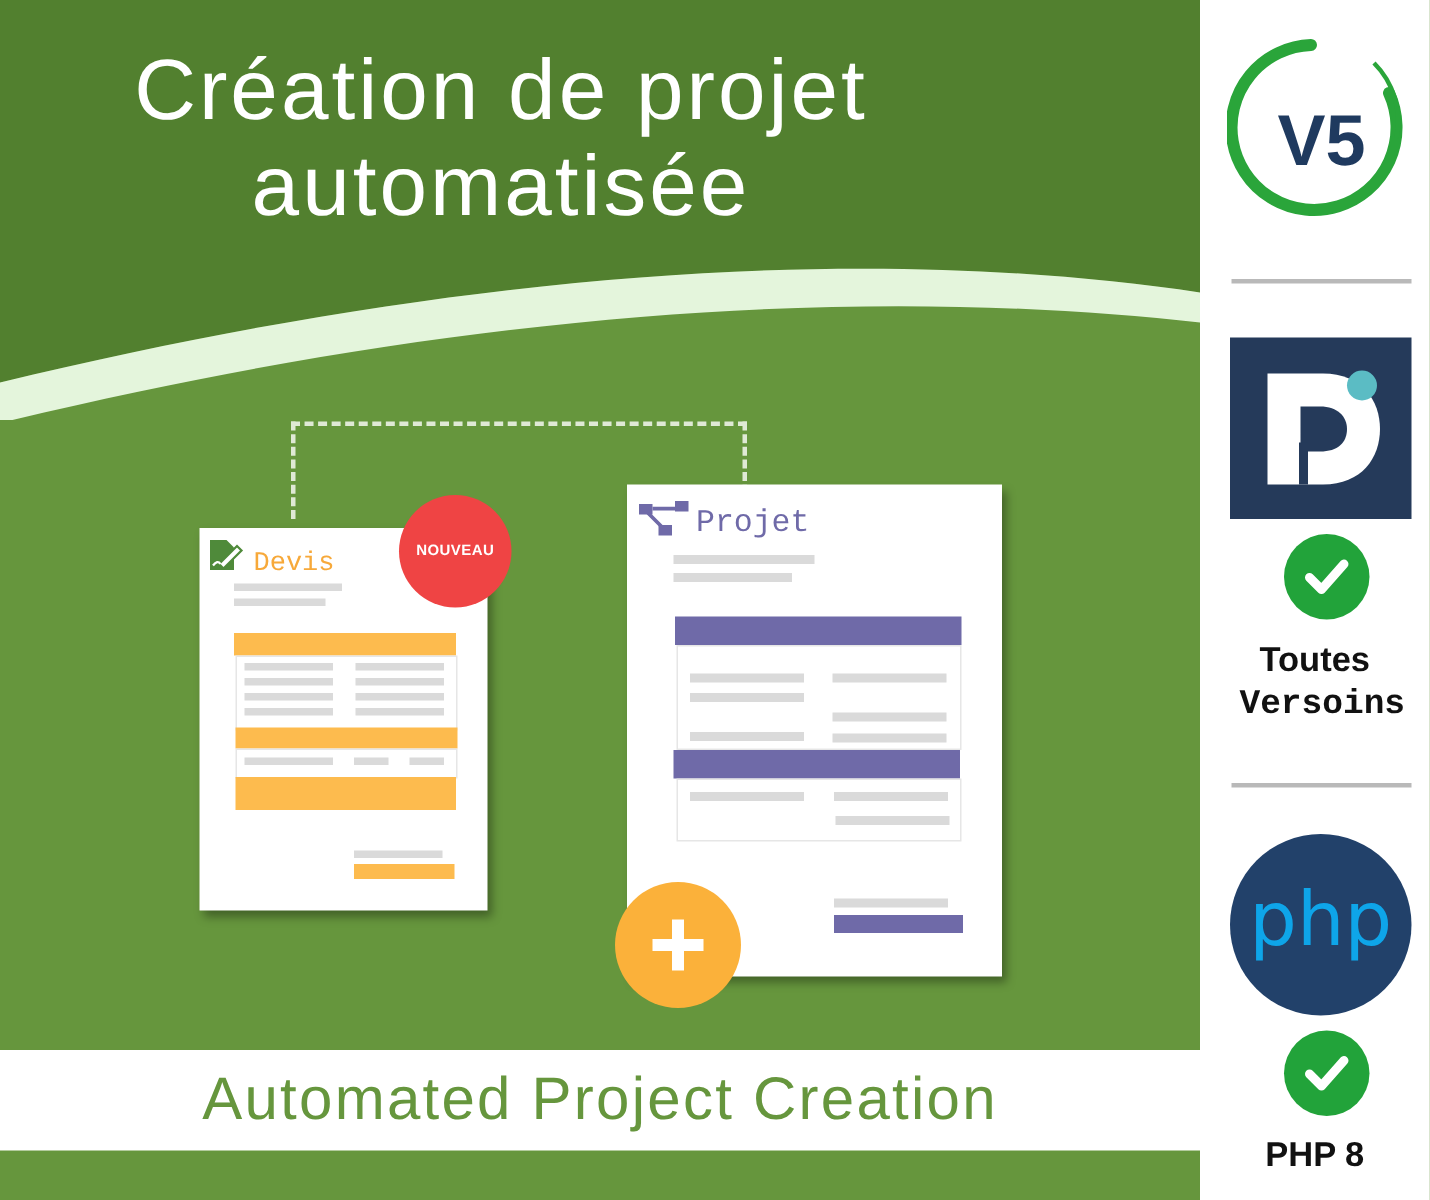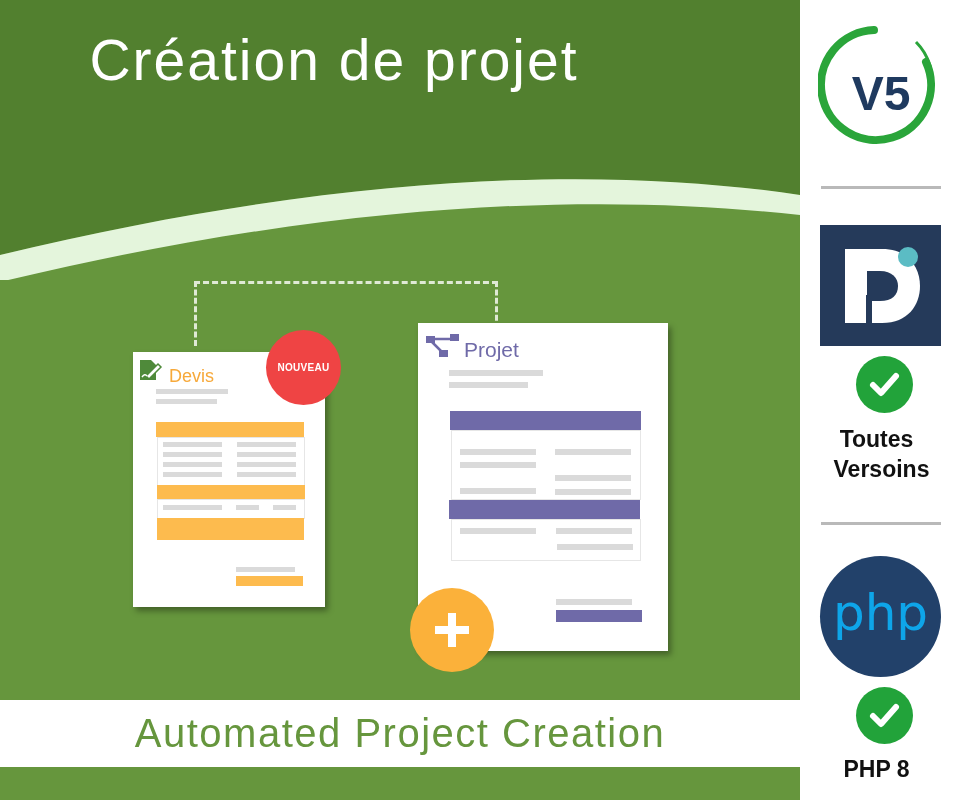--- a/index.html
+++ b/index.html
@@ -1,21 +1,21 @@
 <!DOCTYPE html>
 <html><head>
 <meta charset="utf-8">
 <style>
   html,body{margin:0;padding:0;}
   body{width:953px;height:800px;position:relative;overflow:hidden;background:#fff;font-family:"Liberation Sans",sans-serif;}
   .main{position:absolute;left:0;top:0;width:800px;height:800px;background:#66963d;overflow:hidden;}
   .top-band{position:absolute;left:0;top:0;width:800px;height:280px;}
   .title{position:absolute;left:0;top:28px;width:668px;text-align:center;color:#fff;font-size:57px;line-height:64px;letter-spacing:2px;font-family:"Liberation Sans",sans-serif;}
   .dashed{position:absolute;border-color:#dfe9d5;border-style:dashed;}
-  .doc{position:absolute;background:#fff;box-shadow:3px 4px 6px rgba(0,0,0,0.35);}
+  .doc{position:absolute;background:#fff;box-shadow:3px 4px 6px rgba(0,0,0,0.35);font-family:Liberation Mono, monospace;}
   .bar{position:absolute;background:#dadada;height:5px;}
   .obar{position:absolute;background:#fdbb4e;}
   .pbar{position:absolute;background:#6f6aa8;}
   .tbl{position:absolute;border:1px solid #e6e6e6;}
   .doc-title{position:absolute;font-size:18px;}
   .badge-new{position:absolute;left:266px;top:330px;width:75px;height:75px;border-radius:50%;background:#ef4444;color:#fff;font-size:10px;font-weight:bold;display:flex;align-items:center;justify-content:center;letter-spacing:0.3px;}
   .plus-btn{position:absolute;left:410px;top:588px;width:84px;height:84px;border-radius:50%;background:#fbb13a;}
   .plus-btn:before{content:"";position:absolute;left:25px;top:38px;width:34px;height:8px;background:#fff;}
   .plus-btn:after{content:"";position:absolute;left:38px;top:25px;width:8px;height:34px;background:#fff;}
   .footer-band{position:absolute;left:0;top:700px;width:800px;height:67px;background:#fff;}
@@ -29,20 +29,21 @@
 <body>
 
 <div class="main">
 
   <svg class="top-band" width="800" height="280" viewBox="0 0 800 280">
     <path d="M0 0 H800 V195 C620 168 360 168 0 255 Z" fill="#52802f"></path>
     <path d="M0 255 C360 168 620 168 800 195 V215 C620 195 360 195 0 282 Z" fill="#e4f5dc"></path>
   </svg>
   <div class="title">
     <div>Création de projet</div>
+    <div>automatisée</div>
   </div>
 
   <div class="dashed" style="left:194px;top:281px;width:298px;height:62px;border-width:3px 3px 0 3px;"></div>
 
   <div class="doc" style="left:133px;top:352px;width:192px;height:255px;">
     <svg style="position:absolute;left:5px;top:6px;" width="26" height="24" viewBox="0 0 26 24">
       <path d="M2 2 H13 L18 7 V22 H2 Z" fill="#4f8a3a"></path>
       <path d="M8 18 L20 6 L23 9 L11 21 Z" fill="#fff" stroke="#4f8a3a" stroke-width="1.5"></path>
       <path d="M4 19 Q7 15 9 18" stroke="#fff" stroke-width="1.5" fill="none"></path>
     </svg>
@@ -123,21 +124,21 @@
   </svg>
 </div>
 
 <div class="check" style="left:856px;top:356px;">
   <svg width="57" height="57" viewBox="0 0 57 57">
       <path d="M17 29 L25 37 L40 20" stroke="#fff" stroke-width="6" fill="none" stroke-linecap="round" stroke-linejoin="round"></path>
     </svg>
 </div>
 <div class="side-label" style="top:424px;">
   <div>Toutes</div>
-  <div style="padding-left:10px;">Versoins</div>
+  <div style="padding-left:10px;font-family:Liberation Mono, monospace;">Versoins</div>
 </div>
 
 <div class="sep" style="top:522px;"></div>
 
 <div style="position:absolute;left:820px;top:556px;width:121px;height:121px;border-radius:50%;background:#22416a;display:flex;align-items:center;justify-content:center;">
   <span style="color:#0ea5e9;font-size:50px;line-height:50px;margin-top:-8px;font-family:'DejaVu Sans',sans-serif;">php</span>
 </div>
 
 <div class="check" style="left:856px;top:687px;">
   <svg width="57" height="57" viewBox="0 0 57 57">

